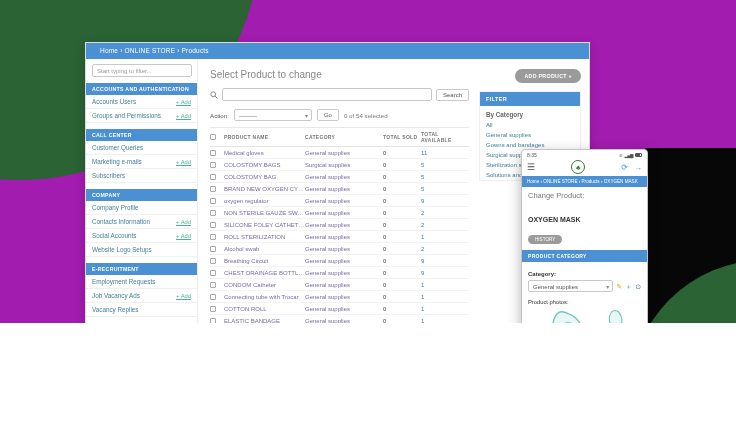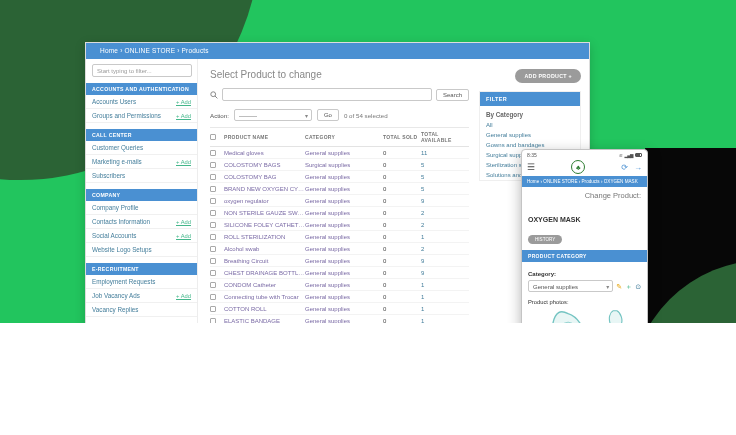--- a/index.html
+++ b/index.html
@@ -1,18 +1,18 @@
 <!DOCTYPE html>
 <html><head>
 <meta charset="utf-8">
 <style>
   * { margin:0; padding:0; box-sizing:border-box; }
   html,body { width:736px; height:435px; overflow:hidden; background:#fff;
     font-family:"Liberation Sans", sans-serif; }
-  .stage { position:relative; width:736px; height:323px; background:#22c55e; overflow:hidden; }
+  .stage { position:relative; width:736px; height:323px; background:#a21caf; overflow:hidden; }
 
   
   .dark-right { position:absolute; left:645px; top:148px; width:91px; height:287px; background:#070707; }
   .dark-bottom { position:absolute; left:82px; top:400px; width:654px; height:35px; background:#070707; }
   .circle-tl { position:absolute; left:-220px; top:-300px; width:480px; height:480px; border-radius:50%; background:#2b6335; }
   .circle-br { position:absolute; left:630px; top:260px; width:270px; height:270px; border-radius:50%; background:#2b6335; }
 
   
   .win { position:absolute; left:85px; top:42px; width:505px; height:358px; background:#fff;
     border:1px solid #dcdcdc; box-shadow:0 3px 10px rgba(0,0,0,.18); overflow:hidden; z-index:5; }
@@ -75,21 +75,21 @@
   .sig { font-size:4.5px; letter-spacing:-.5px; color:#555; }
   .batt { width:7px; height:4px; border:1px solid #555; border-radius:1px; position:relative; }
   .batt::after { content:""; position:absolute; left:0; top:0; bottom:0; width:4px; background:#555; }
   .p-nav { display:flex; align-items:center; padding:2px 5px; }
   .burger { font-size:9px; color:#444; }
   .p-logo { width:14px; height:14px; border:1.5px solid #2e7d32; border-radius:50%; margin:0 auto;
     display:flex; align-items:center; justify-content:center; font-size:7px; color:#2e7d32; }
   .p-nav .right-ic { display:flex; gap:6px; font-size:8px; color:#4a90d2; }
   .p-crumb { background:#4a90d2; color:#fff; font-size:4.6px; padding:3px 5px; white-space:nowrap; overflow:hidden; }
   .p-pad { padding:4px 6px 0 6px; }
-  .p-title { color:#777; font-size:7.5px; margin-bottom:16px;text-align:right; }
+  .p-title { color:#777; font-size:7.5px; margin-bottom:16px; }
   .p-prod { color:#333; font-size:7px; font-weight:bold; margin-bottom:4px; }
   .p-hist { display:inline-block; background:#9b9b9b; color:#fff; border:none; font-size:4.6px; border-radius:6px; padding:2px 7px; cursor:pointer; }
   .p-sec { background:#4a90d2; color:#fff; font-size:5px; font-weight:bold; letter-spacing:.3px; padding:3px 6px; margin-top:5px; }
   .p-catlbl { font-size:6px; color:#333; font-weight:bold; margin:5px 0 3px 0; }
   .p-selrow { display:flex; align-items:center; gap:3px; }
   .p-selrow .fake-select { flex:1; min-width:0; }
   .rw-ic { font-size:7px; line-height:7px; cursor:pointer; }
   .rw-edit { color:#e5a000; } .rw-add { color:#44b78b; } .rw-view { color:#447e9b; }
   .p-photolbl { font-size:5.8px; color:#333; margin:7px 0 2px 0; }
   .p-photos { display:flex; align-items:flex-start; gap:5px; }

